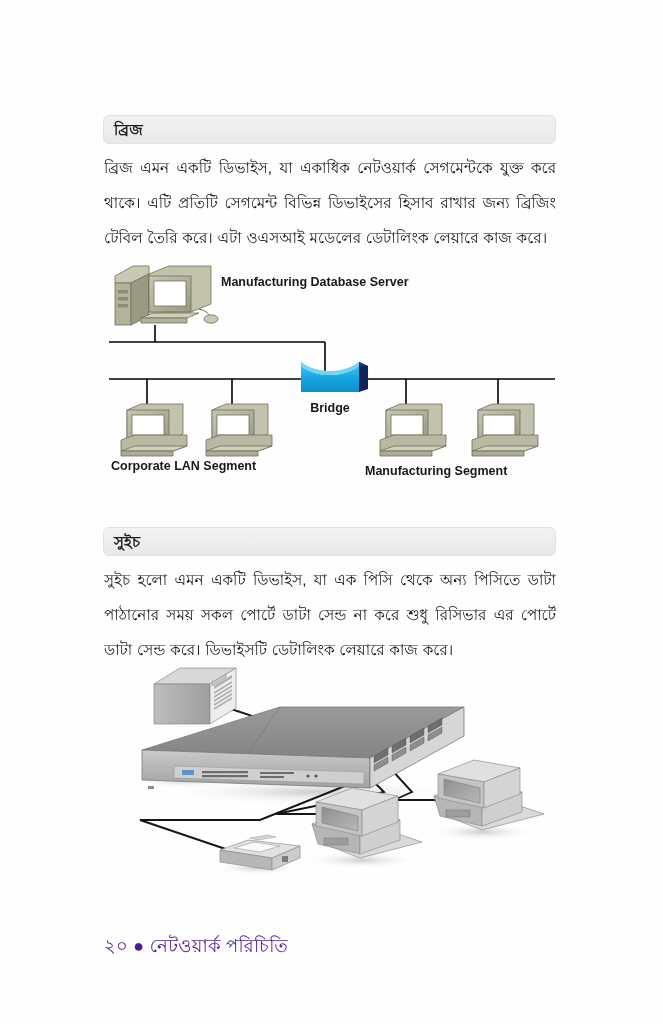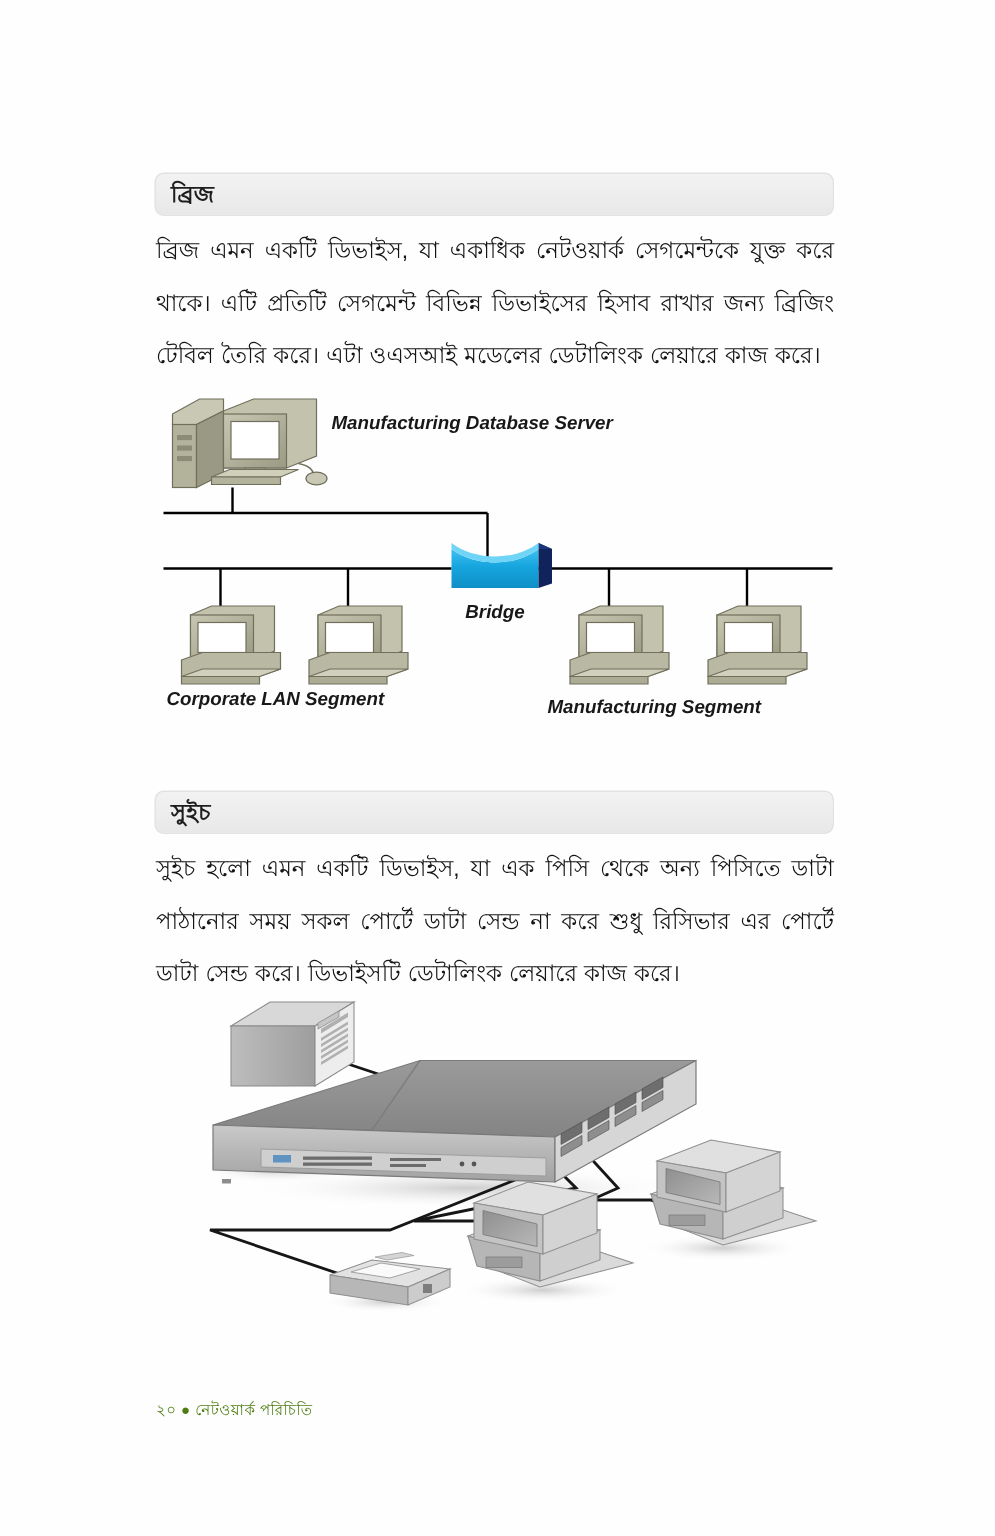--- a/index.html
+++ b/index.html
@@ -70,29 +70,28 @@
     font-size: 11.5px;
     color: #2a2a2a;
   }
 
   
   .footer {
     position: absolute;
     left: 104px;
     top: 932px;
     font-family: "Liberation Sans", "DejaVu Sans", sans-serif;
-    font-size: 10px;
-    color: #4d7c0f;
+    font-size: 18px;
+    color: #4c1d95;
     letter-spacing: 0.3px;
   }
 
   
   .figure {
     position: absolute;
-    font-style: italic;
   }
   svg { display: block; }
 </style>
 </head>
 <body>
 
 <div class="page">
 
   <div class="heading-bar" style="top:115px;">
     <div class="heading-text">ব্রিজ</div>

